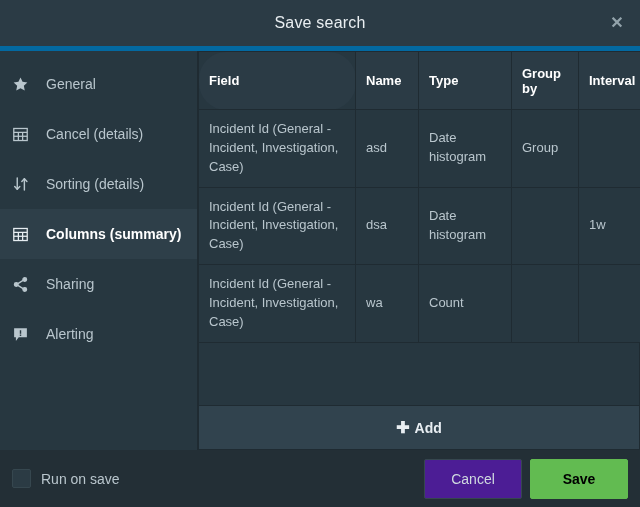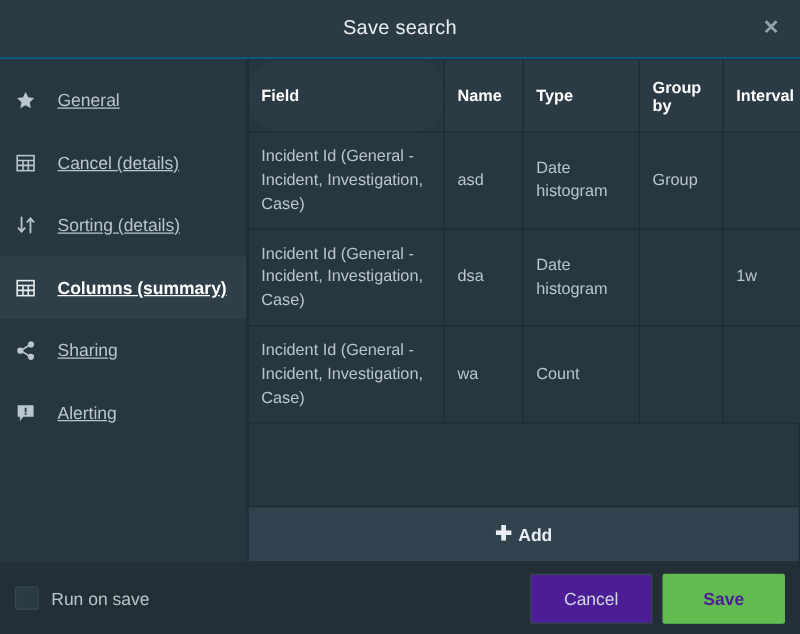--- a/index.html
+++ b/index.html
@@ -25,21 +25,21 @@
 
   
   .modal-header {
     height: 46px;
     min-height: 46px;
     background: #2b3b45;
     display: flex;
     align-items: center;
     justify-content: center;
     position: relative;
-    border-bottom: 1px solid #0369a1;
+    border-bottom: 5px solid #0369a1;
   }
   .modal-title {
     font-size: 16px;
     color: #e9eef1;
     letter-spacing: .2px;
   }
   .close-btn {
     position: absolute;
     right: 10px;
     top: 50%;
@@ -91,21 +91,21 @@
     width: 26px;
     min-width: 26px;
     height: 20px;
     display: flex;
     align-items: center;
     justify-content: flex-start;
     margin-right: 8px;
     color: #b9c6cd;
   }
   .side-item.active .side-icon { color: #e6edf1; }
-  .side-label { white-space: nowrap; text-decoration: underline; }
+  .side-label { white-space: nowrap; }
 
   
   .panel {
     flex: 1;
     display: flex;
     flex-direction: column;
     min-width: 0;
     background: #273740;
   }
   table.grid {
@@ -213,21 +213,21 @@
     padding: 0 16px;
   }
   .btn-cancel {
     background: #4c1d95;
     color: #cfd9df;
     border: 1px solid #36474f;
     margin-right: 8px;
   }
   .btn-save {
     background: #62bb51;
-    color: #4c1d95;
+    color: #000000;
     border: 1px solid #62bb51;
     font-weight: bold;
   }
   svg { display: block; }
 </style>
 </head>
 <body>
 
 <div class="modal">
 

